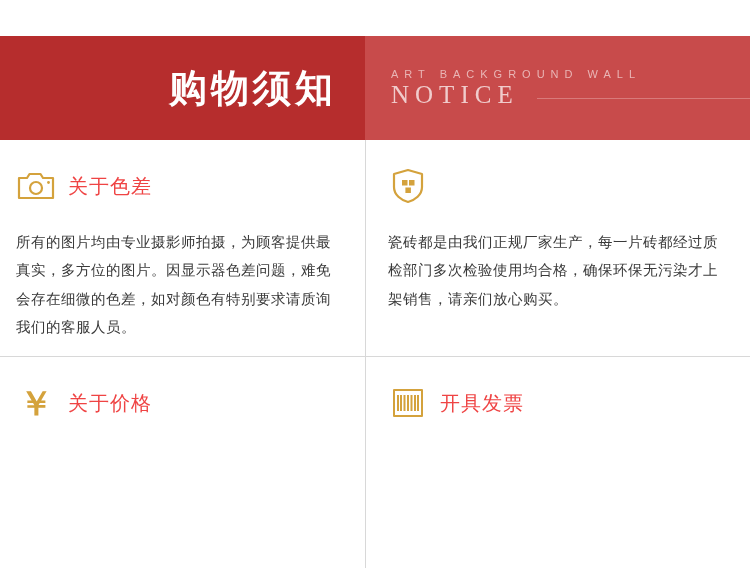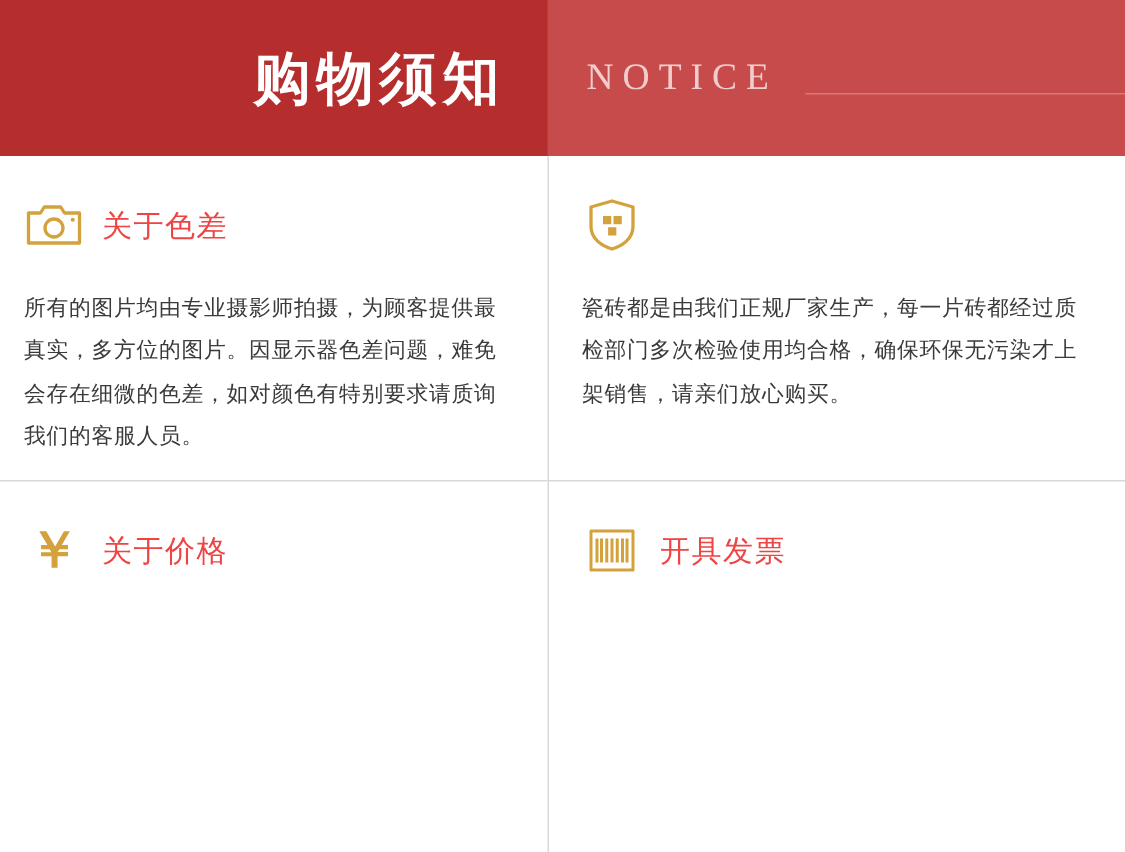--- a/index.html
+++ b/index.html
@@ -23,20 +23,21 @@
   }
 
   
   .header {
     position: relative;
     width: 750px;
     height: 104px;
     background: #b32b2b;
     display: flex;
     align-items: stretch;
+    margin-top: 36px;
   }
   .header-left {
     width: 365px;
     background: #b62d2d;
     display: flex;
     align-items: center;
     justify-content: flex-end;
     padding-right: 28px;
   }
   .header-title-cn {
@@ -146,20 +147,21 @@
 <body>
 
 <div class="page">
 
   <div class="header">
     <div class="header-left">
       <div class="header-title-cn">购物须知</div>
     </div>
     <div class="header-right">
       <div class="header-rule"></div>
+      <div class="header-sub-en">ART BACKGROUND WALL</div>
       <div class="header-main-en">NOTICE</div>
     </div>
   </div>
 
   <div class="grid">
 
     <div class="cell">
       <div class="cell-head">
         <span class="icon">
           <svg width="38" height="30" viewBox="0 0 38 30" fill="none" stroke="#d4a23c" stroke-width="2.2">

